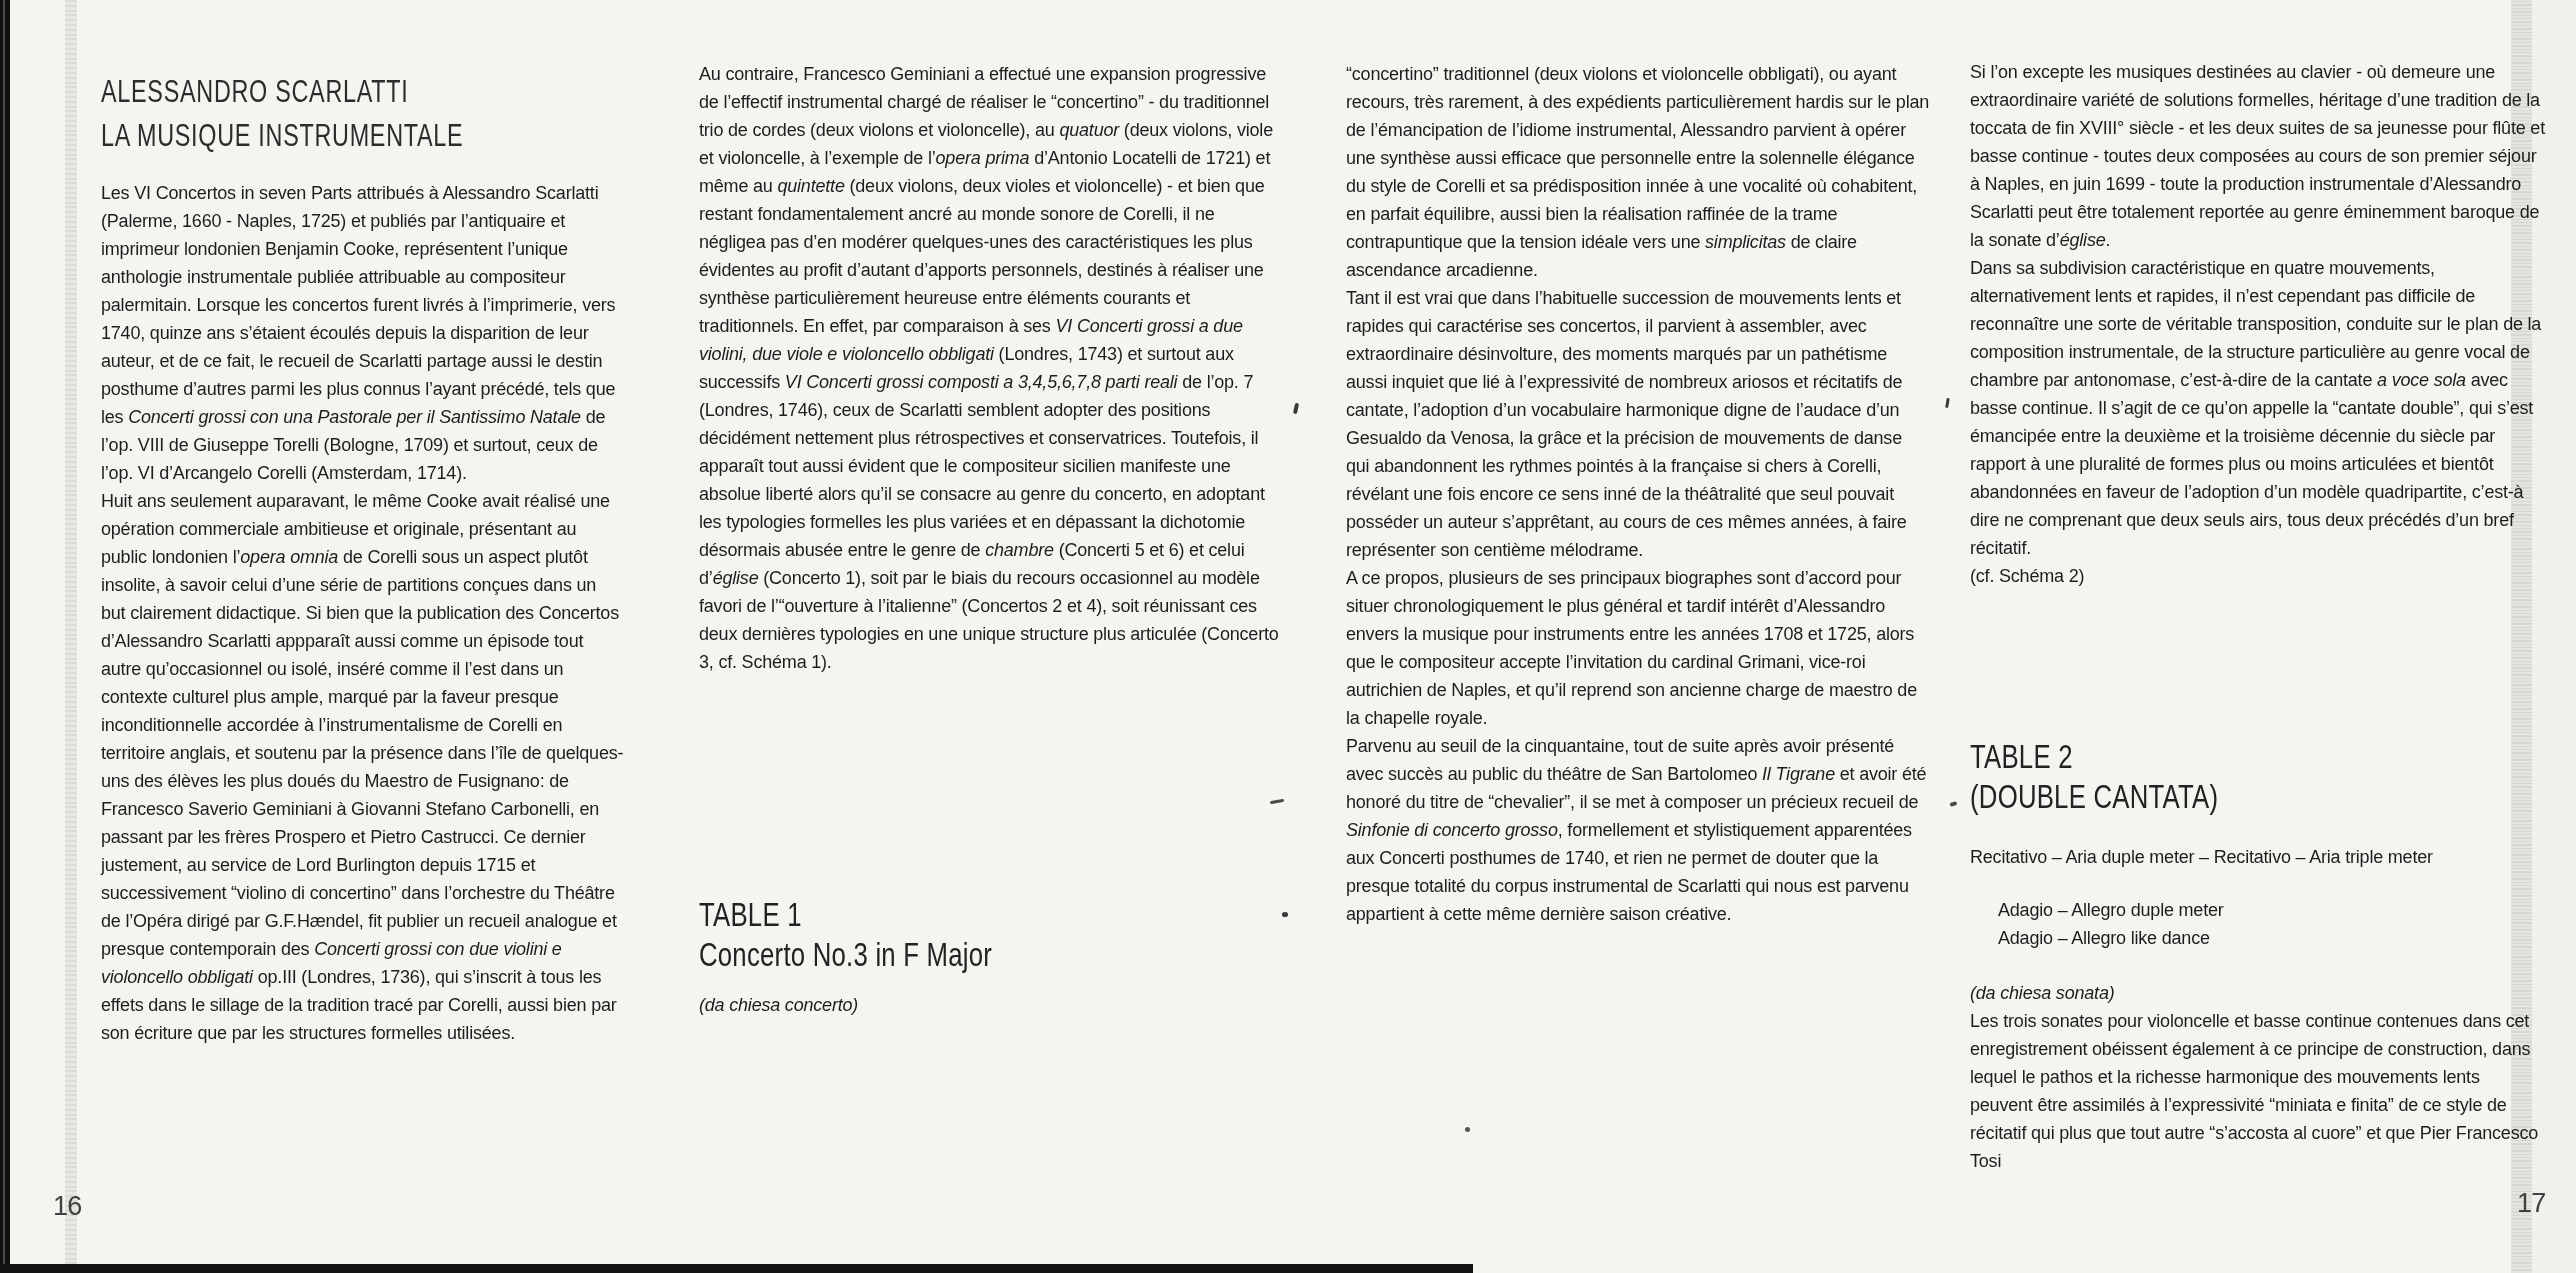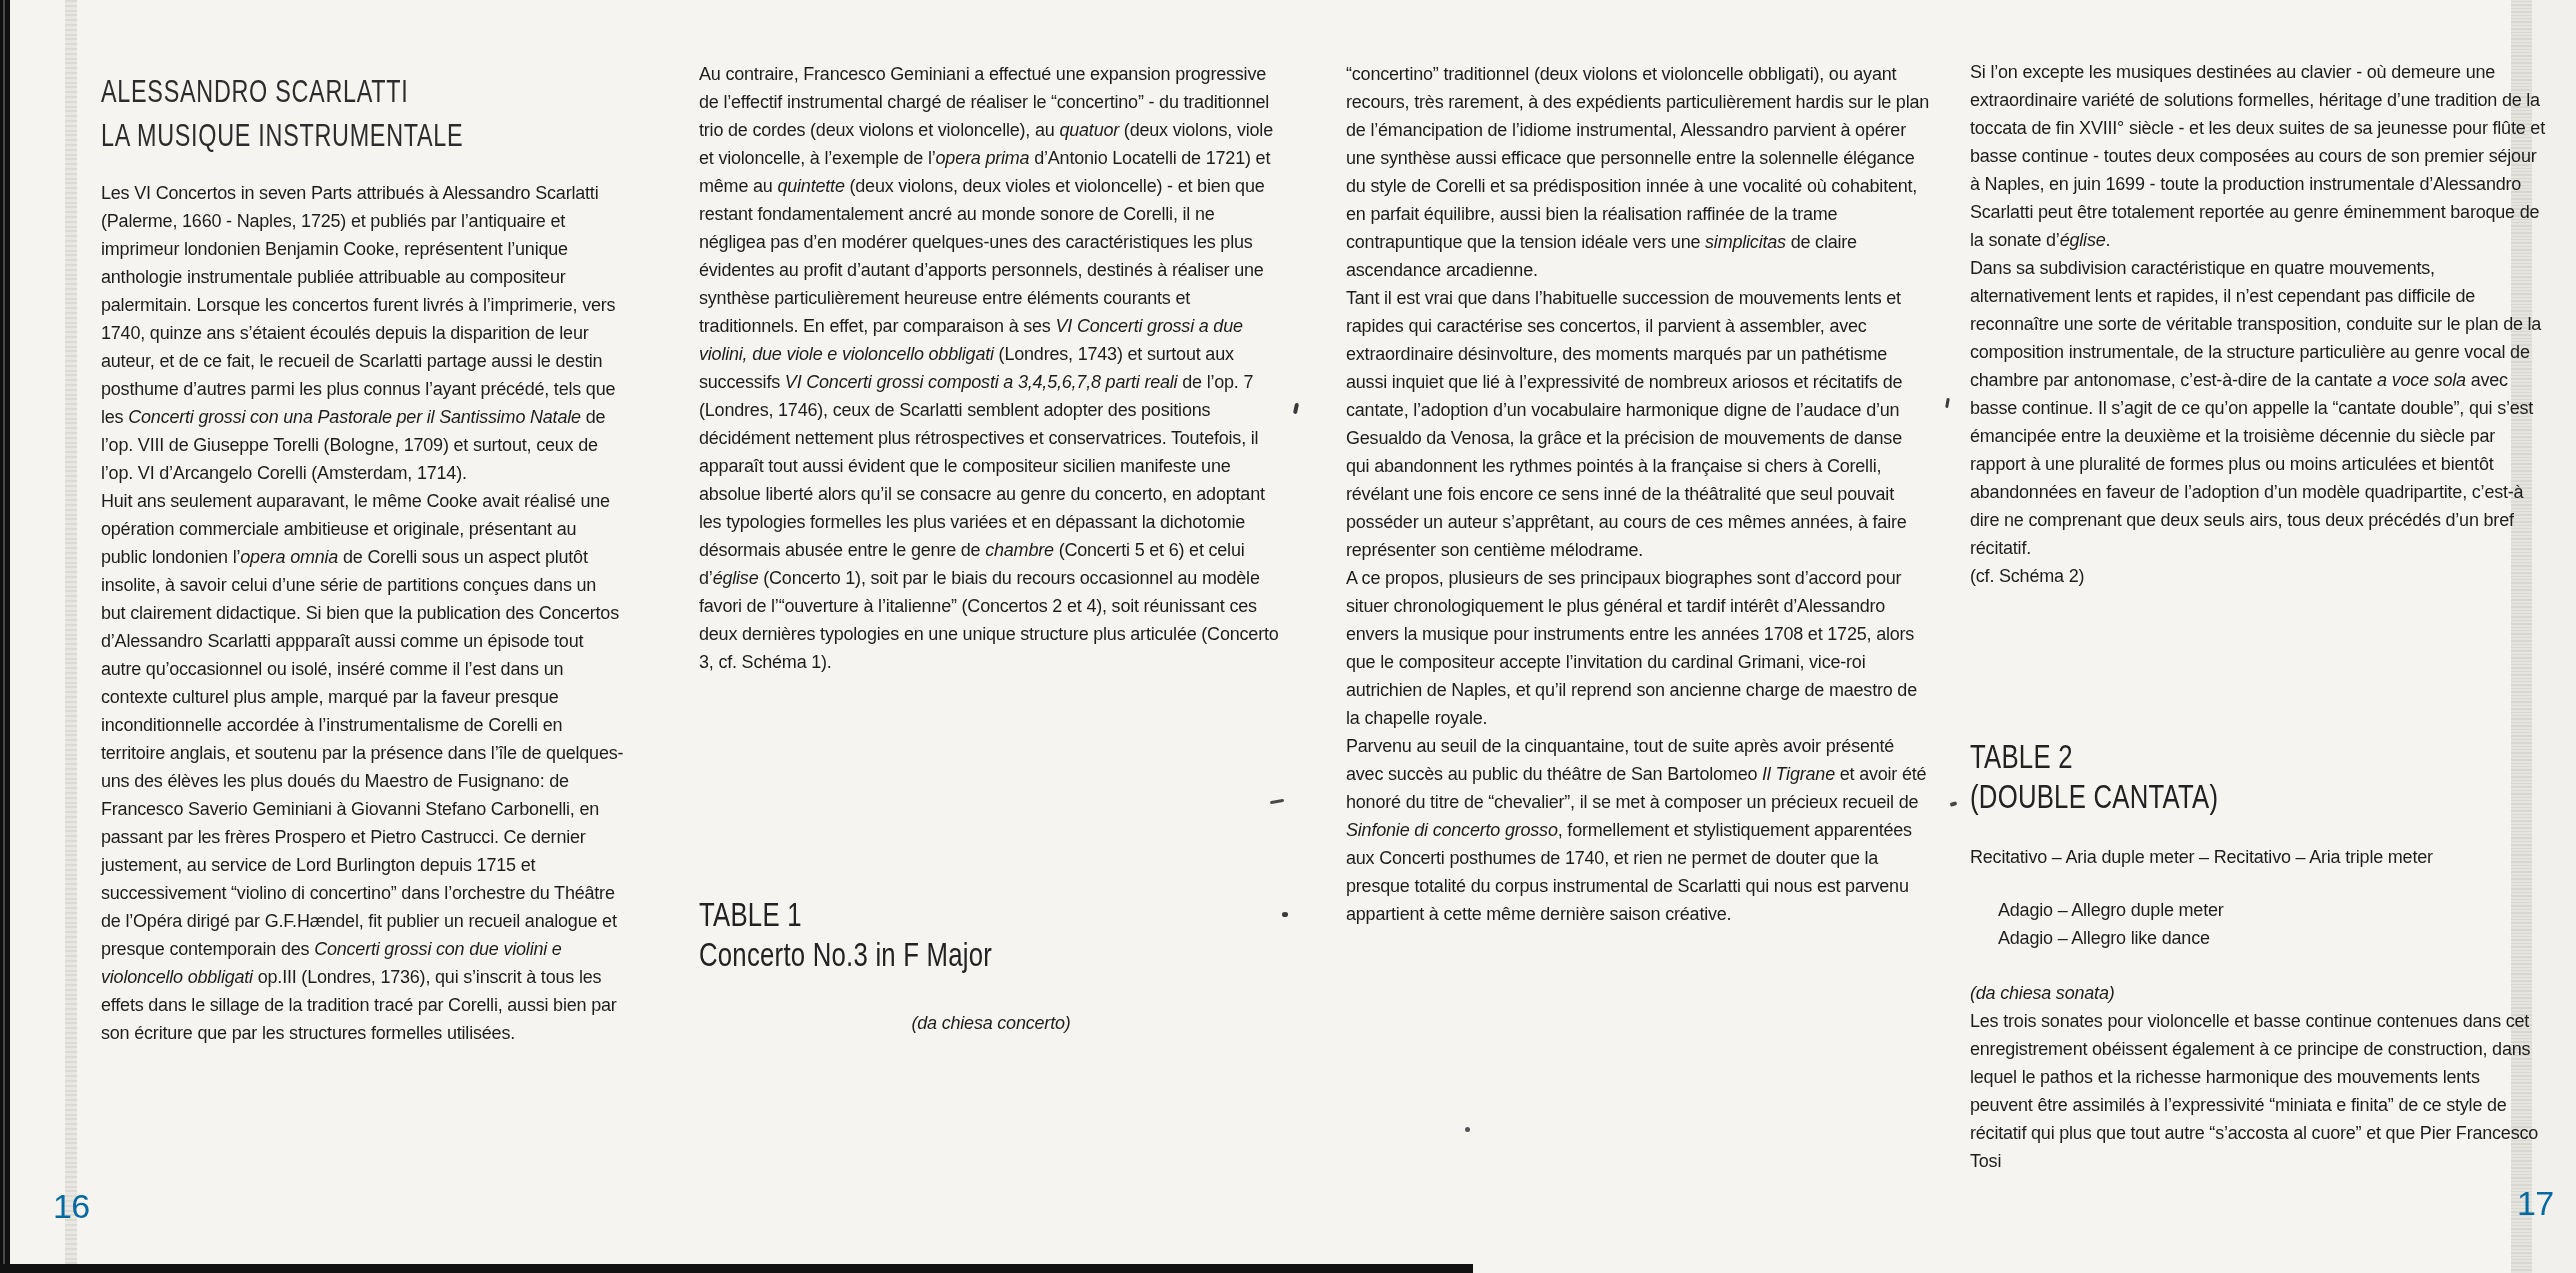--- a/index.html
+++ b/index.html
@@ -13,21 +13,21 @@
   .edge-left{position:absolute;left:0;top:0;width:10.2px;height:1274px;
     background:linear-gradient(90deg,#0f0f0f 0 3.4px,#4a4a4a 3.4px 4.8px,#101010 4.8px 10.2px);}
   .edge-bottom{position:absolute;left:0;top:1264px;width:1473px;height:10.2px;background:#121212;}
   .fold-strip{position:absolute;top:0;height:1274px;}
   .strip-left{left:65px;width:11.6px;
     background:repeating-linear-gradient(0deg,#dcdad5 0 2px,#e9e7e2 2px 4.8px);}
   .strip-right{left:2511px;width:21px;
     background:repeating-linear-gradient(0deg,#d9d7d1 0 1.4px,#e6e4de 1.4px 3.4px);}
   .right-margin{position:absolute;left:2532px;top:0;width:44px;height:1274px;background:#f1f0ec;}
 
-  .pagenum{position:absolute;font-size:34px;line-height:30px;color:#0369a1;letter-spacing:-0.7px;}
+  .pagenum{position:absolute;font-size:27px;line-height:30px;color:#404040;letter-spacing:-0.7px;}
   #pn-left{left:53px;top:1191px;}
   #pn-right{left:2517px;top:1188px;}
 
   .col{position:absolute;}
   .body-text{font-size:18px;line-height:28px;letter-spacing:-0.2px;color:#1d1d1d;}
   .body-text p{margin:0;}
   .it{font-style:italic;}
 
   .title{color:#2c2c2c;font-size:32px;line-height:44px;letter-spacing:1px;
     transform:scaleX(0.73);transform-origin:0 0;white-space:nowrap;font-weight:400;}
@@ -37,21 +37,21 @@
   #col1{left:101px;top:69px;width:524px;}
   #col1-body{margin-top:22px;}
   #col2{left:699px;top:60px;width:584px;}
   #col3{left:1346px;top:60px;width:584px;}
   #col4{left:1970px;top:58px;width:577px;}
   #table1{left:699px;top:895px;width:584px;}
   #table2{left:1970px;top:737px;width:577px;}
 
   .sub{margin-top:1.4px;}
   .movements{margin-top:23px;}
-  .genre{margin-top:34px;text-align:center;}
+  .genre{margin-top:16px;}
   .closing{margin-top:23px;}
   .scheme{margin-top:26px;}
   .mvline{margin-top:0;}
   .mv-block{margin-top:24.5px;margin-left:28px;}
   .genre2{margin-top:27px;}
   .closing2{margin-top:0;}
 
   
   .speck{position:absolute;background:#3a3a3a;}
   .sp1{left:1294px;top:403px;width:4.1px;height:11px;border-radius:2px;transform:rotate(12deg);}

